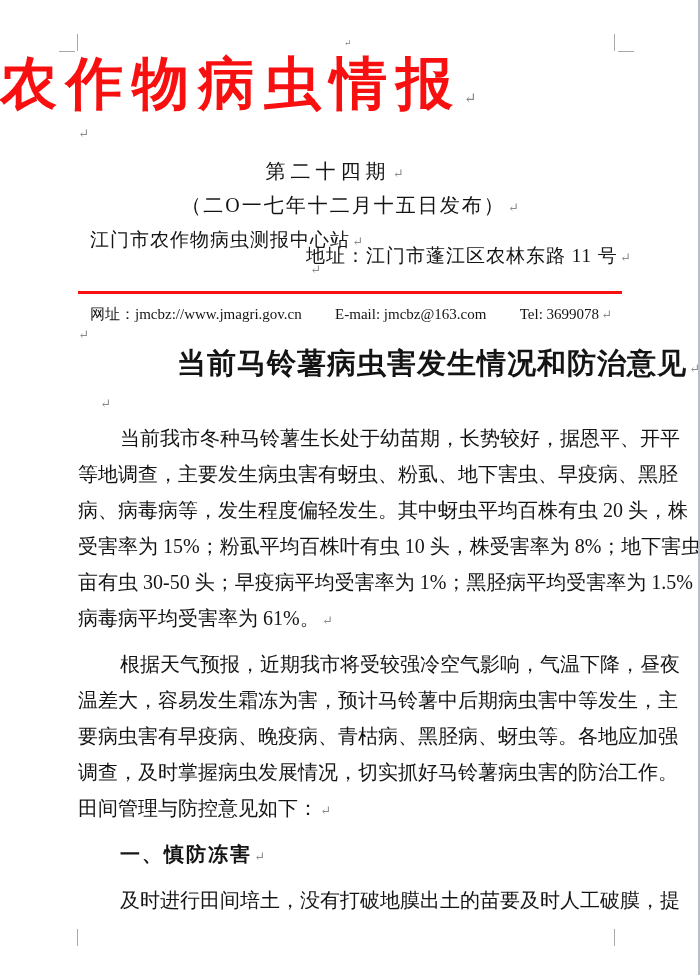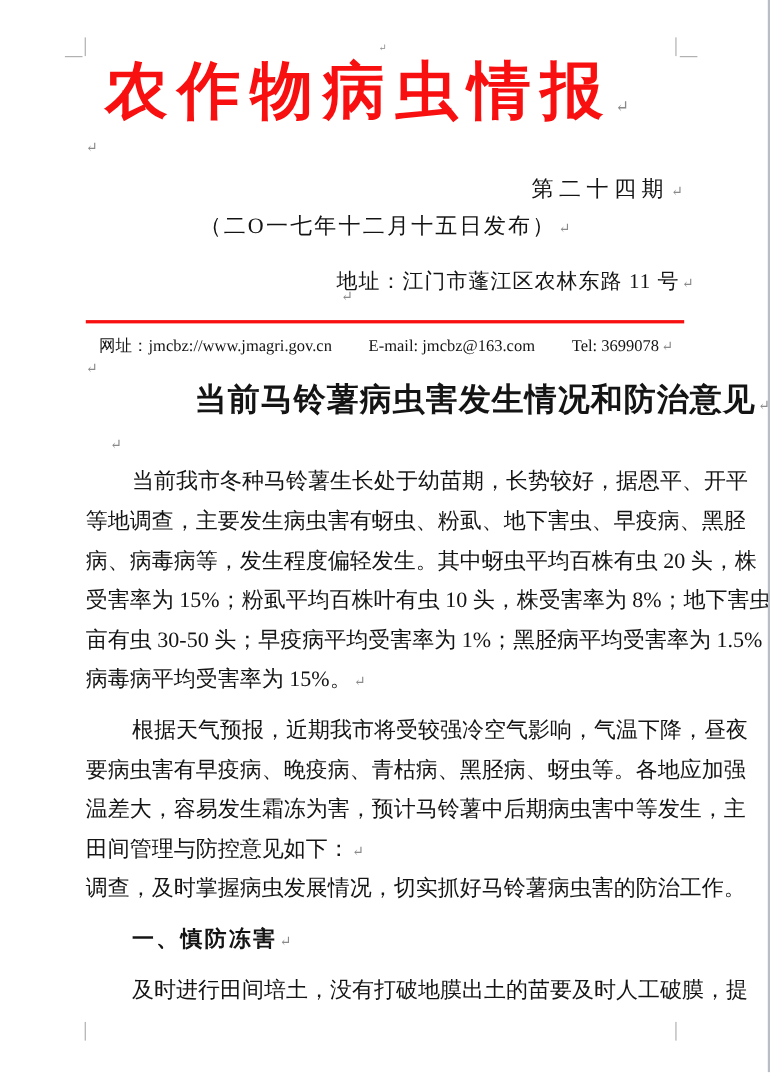--- a/index.html
+++ b/index.html
@@ -12,27 +12,27 @@
   
   .crop{position:absolute;background:#a9a9a9;}
   .crop-v{width:1px;height:17px;}
   .crop-h{width:16px;height:1px;}
 
   
   .pilcrow{color:#8a8a8a;font-size:13px;font-weight:normal;letter-spacing:0;vertical-align:baseline;padding-left:2px;}
   .pilcrow-abs{position:absolute;color:#8a8a8a;font-size:13px;}
 
   .masthead{
-    position:absolute;left:0;top:52px;width:572px;text-align:right;
+    position:absolute;left:0;top:52px;width:572px;text-align:left;
     font-size:57px;font-weight:bold;color:#f81010;letter-spacing:9px;line-height:62px;
     font-family:"DejaVu Serif","Liberation Serif",serif;white-space:nowrap;
   }
   .masthead .pilcrow{font-size:15px;letter-spacing:0;}
 
-  .issue-line{position:absolute;left:0;top:158px;width:621px;text-align:right;font-size:20px;letter-spacing:5px;}
+  .issue-line{position:absolute;left:0;top:158px;width:621px;text-align:center;font-size:20px;letter-spacing:5px;padding-left:24px;}
   .date-line{position:absolute;left:0;top:192px;width:700px;text-align:center;font-size:20px;letter-spacing:2px;}
 
   .org1{position:absolute;left:90px;top:227px;font-size:19px;letter-spacing:1px;}
   .org2{position:absolute;left:90px;top:261px;font-size:19px;letter-spacing:1px;}
   .address{position:absolute;left:306px;top:243px;font-size:19px;letter-spacing:1px;}
 
   .red-rule{position:absolute;left:78px;top:291px;width:544px;height:3px;background:#f81010;}
 
   .contact-row{
     position:absolute;left:90px;top:305px;width:522px;
@@ -67,20 +67,21 @@
 
   <span class="pilcrow-abs" style="left:344px;top:38px;font-size:9px;">↵</span>
 
   <div class="masthead"><span>农作物病虫情报</span><span class="pilcrow">↵</span></div>
 
   <span class="pilcrow-abs" style="left:78px;top:126px;">↵</span>
 
   <div class="issue-line"><span>第二十四期</span><span class="pilcrow">↵</span></div>
   <div class="date-line"><span>（二O一七年十二月十五日发布）</span><span class="pilcrow">↵</span></div>
 
+  <div class="org1"><span>江门市农作物病虫测报中心站</span><span class="pilcrow">↵</span></div>
   <div class="address"><span>地址：江门市蓬江区农林东路 11 号</span><span class="pilcrow">↵</span></div>
   <span class="pilcrow-abs" style="left:310px;top:262px;">↵</span>
 
   <div class="red-rule"></div>
 
   <div class="contact-row">
     <span class="seg">网址：jmcbz://www.jmagri.gov.cn</span>
     <span class="seg">E-mail: jmcbz@163.com</span>
     <span class="seg"><span>Tel: 3699078</span><span class="pilcrow">↵</span></span>
   </div>
@@ -91,24 +92,24 @@
 
   <span class="pilcrow-abs" style="left:100px;top:396px;">↵</span>
 
   <div class="body-text">
 
   <div class="line indent"><span class="t">当前我市冬种马铃薯生长处于幼苗期，长势较好，据恩平、开平</span></div>
       <div class="line"><span class="t">等地调查，主要发生病虫害有蚜虫、粉虱、地下害虫、早疫病、黑胫</span></div>
       <div class="line"><span class="t">病、病毒病等，发生程度偏轻发生。其中蚜虫平均百株有虫 20 头，株</span></div>
       <div class="line"><span class="t">受害率为 15%；粉虱平均百株叶有虫 10 头，株受害率为 8%；地下害虫</span></div>
       <div class="line"><span class="t">亩有虫 30-50 头；早疫病平均受害率为 1%；黑胫病平均受害率为 1.5%，</span></div>
-      <div class="line end"><span class="t">病毒病平均受害率为 15%。</span><span class="pilcrow pmark">↵</span></div>
+      <div class="line end"><span class="t">病毒病平均受害率为 61%。</span><span class="pilcrow pmark">↵</span></div>
       <div class="line indent para-start"><span class="t">根据天气预报，近期我市将受较强冷空气影响，气温下降，昼夜</span></div>
+      <div class="line"><span class="t">温差大，容易发生霜冻为害，预计马铃薯中后期病虫害中等发生，主</span></div>
       <div class="line"><span class="t">要病虫害有早疫病、晚疫病、青枯病、黑胫病、蚜虫等。各地应加强</span></div>
-      <div class="line"><span class="t">温差大，容易发生霜冻为害，预计马铃薯中后期病虫害中等发生，主</span></div>
+      <div class="line"><span class="t">调查，及时掌握病虫发展情况，切实抓好马铃薯病虫害的防治工作。</span></div>
       <div class="line end"><span class="t">田间管理与防控意见如下：</span><span class="pilcrow pmark">↵</span></div>
-      <div class="line"><span class="t">调查，及时掌握病虫发展情况，切实抓好马铃薯病虫害的防治工作。</span></div>
       <div class="line end indent bold para-start"><span class="t">一、慎防冻害</span><span class="pilcrow pmark">↵</span></div>
       <div class="line indent para-start"><span class="t">及时进行田间培土，没有打破地膜出土的苗要及时人工破膜，提</span></div>
     </div>
 
   <div class="page-right-edge"></div>
 </div>
 
 </body></html>

